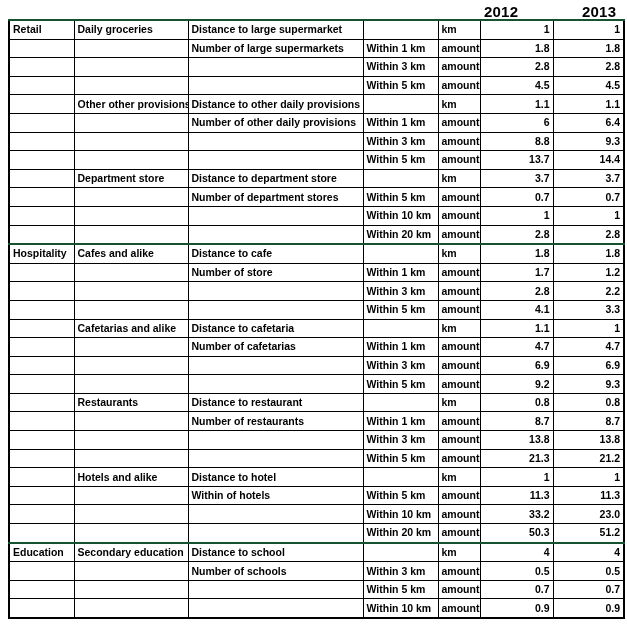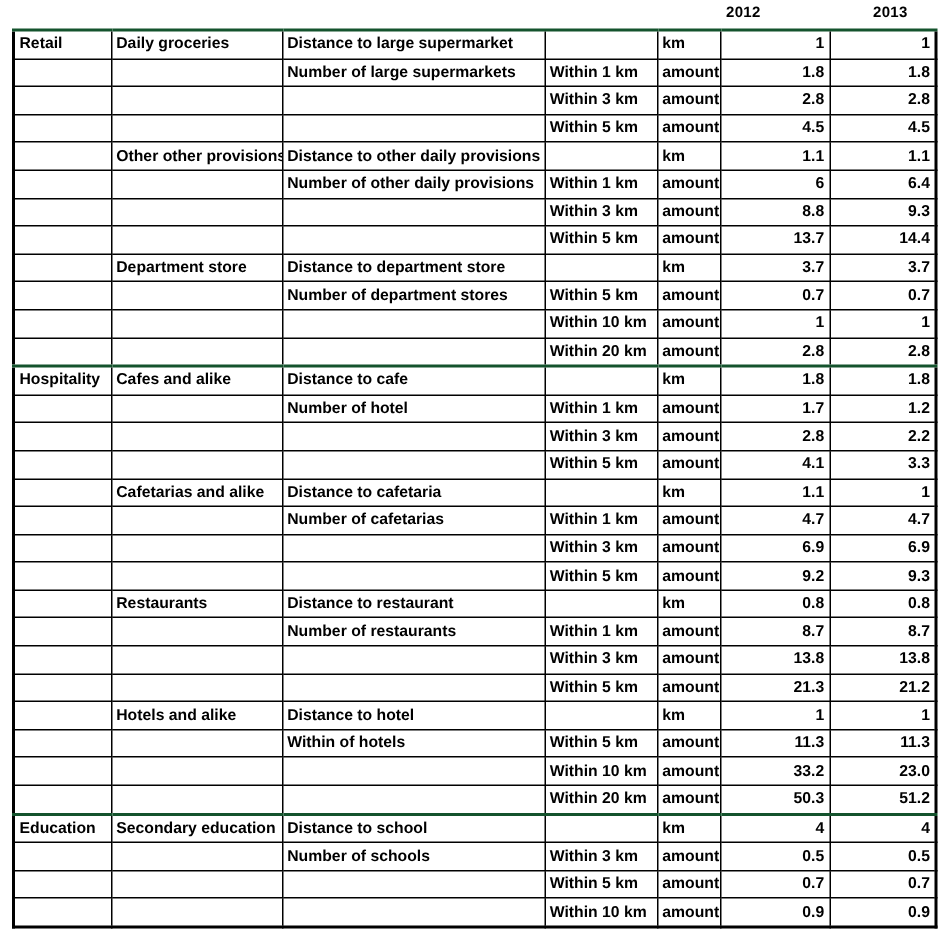--- a/index.html
+++ b/index.html
@@ -14,21 +14,21 @@
     overflow: hidden;
     position: relative;
   }
   .year-header {
     position: relative;
     height: 19px;
   }
   .year-label {
     position: absolute;
     top: 3px;
-    font-size: 10px;
+    font-size: 15px;
     font-weight: bold;
     color: #000;
     letter-spacing: 0.2px;
   }
   .year-label.y2012 { left: 484px; }
   .year-label.y2013 { left: 582px; }
 
   table.stats {
     border-collapse: collapse;
     table-layout: fixed;
@@ -195,21 +195,21 @@
         <td>Cafes and alike</td>
         <td>Distance to cafe</td>
         <td></td>
         <td>km</td>
         <td class="num">1.8</td>
         <td class="num">1.8</td>
       </tr>
       <tr>
         <td></td>
         <td></td>
-        <td>Number of hotel</td>
+        <td>Number of store</td>
         <td>Within 1 km</td>
         <td>amount</td>
         <td class="num">1.7</td>
         <td class="num">1.2</td>
       </tr>
       <tr>
         <td></td>
         <td></td>
         <td></td>
         <td>Within 3 km</td>

